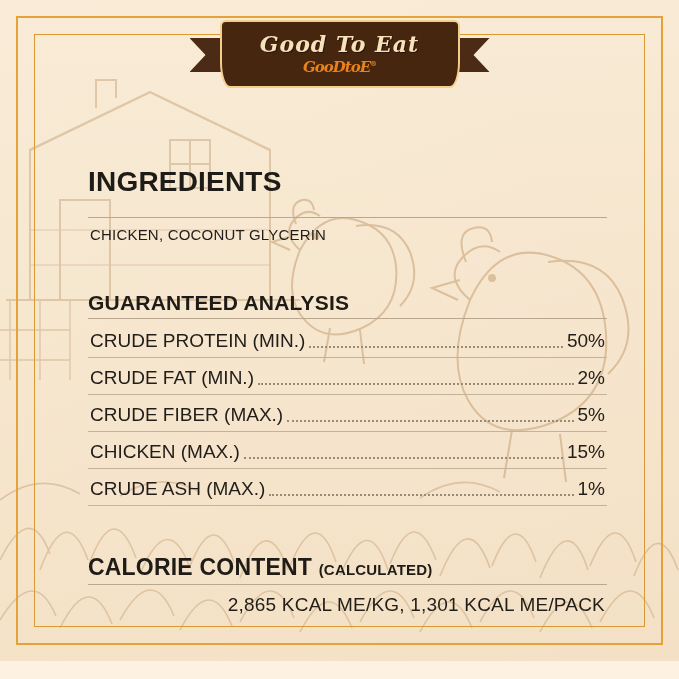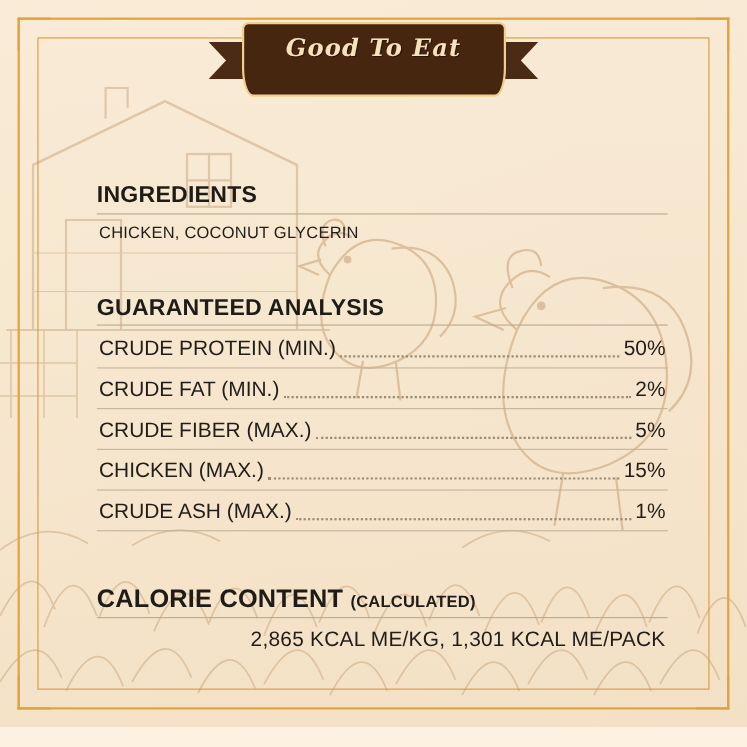--- a/index.html
+++ b/index.html
@@ -129,22 +129,22 @@
     bottom: 48px;
   }
 
   .section-title {
     font-family: "Liberation Sans", sans-serif;
     font-weight: bold;
     color: #1f1b16;
     letter-spacing: 0.2px;
   }
   .h-ingredients {
-    font-size: 21px;
-    margin-bottom: 4px;
+    font-size: 28px;
+    margin-bottom: 19px;
   }
   .line-under {
     border-bottom: 1px solid #b9a88f;
     height: 0;
   }
   .body-text {
     font-size: 15px;
     color: #211d18;
     padding: 8px 2px 0 2px;
     letter-spacing: 0.2px;
@@ -260,20 +260,21 @@
   <div class="corner tl"></div>
   <div class="corner tr"></div>
   <div class="corner bl"></div>
   <div class="corner br"></div>
 
   <div class="banner-wrap">
     <div class="ribbon-tail left"></div>
     <div class="ribbon-tail right"></div>
     <div class="ribbon-main">
       <div class="brand-title">Good To Eat</div>
+      <div class="brand-mark"><span>GooDtoE</span><sup>®</sup></div>
     </div>
   </div>
 
   <div class="content">
 
     <div class="section-title h-ingredients">INGREDIENTS</div>
     <div class="line-under"></div>
     <div class="body-text">CHICKEN, COCONUT GLYCERIN</div>
 
     <div class="section-title h-analysis">GUARANTEED ANALYSIS</div>

